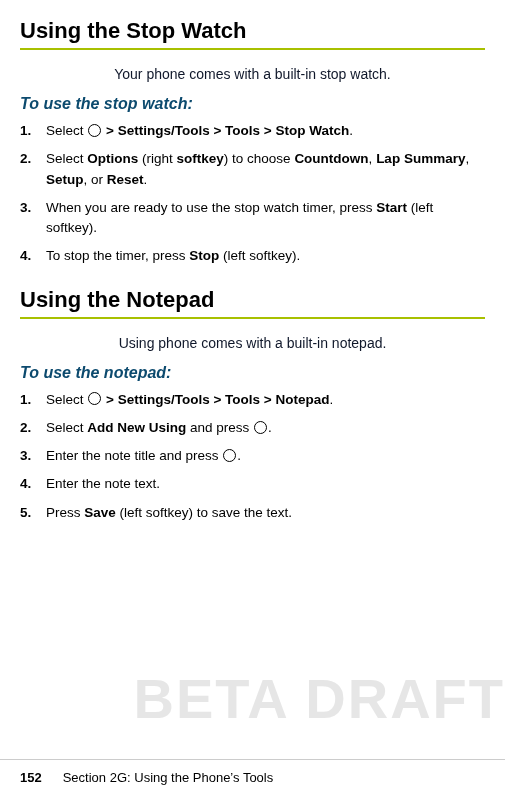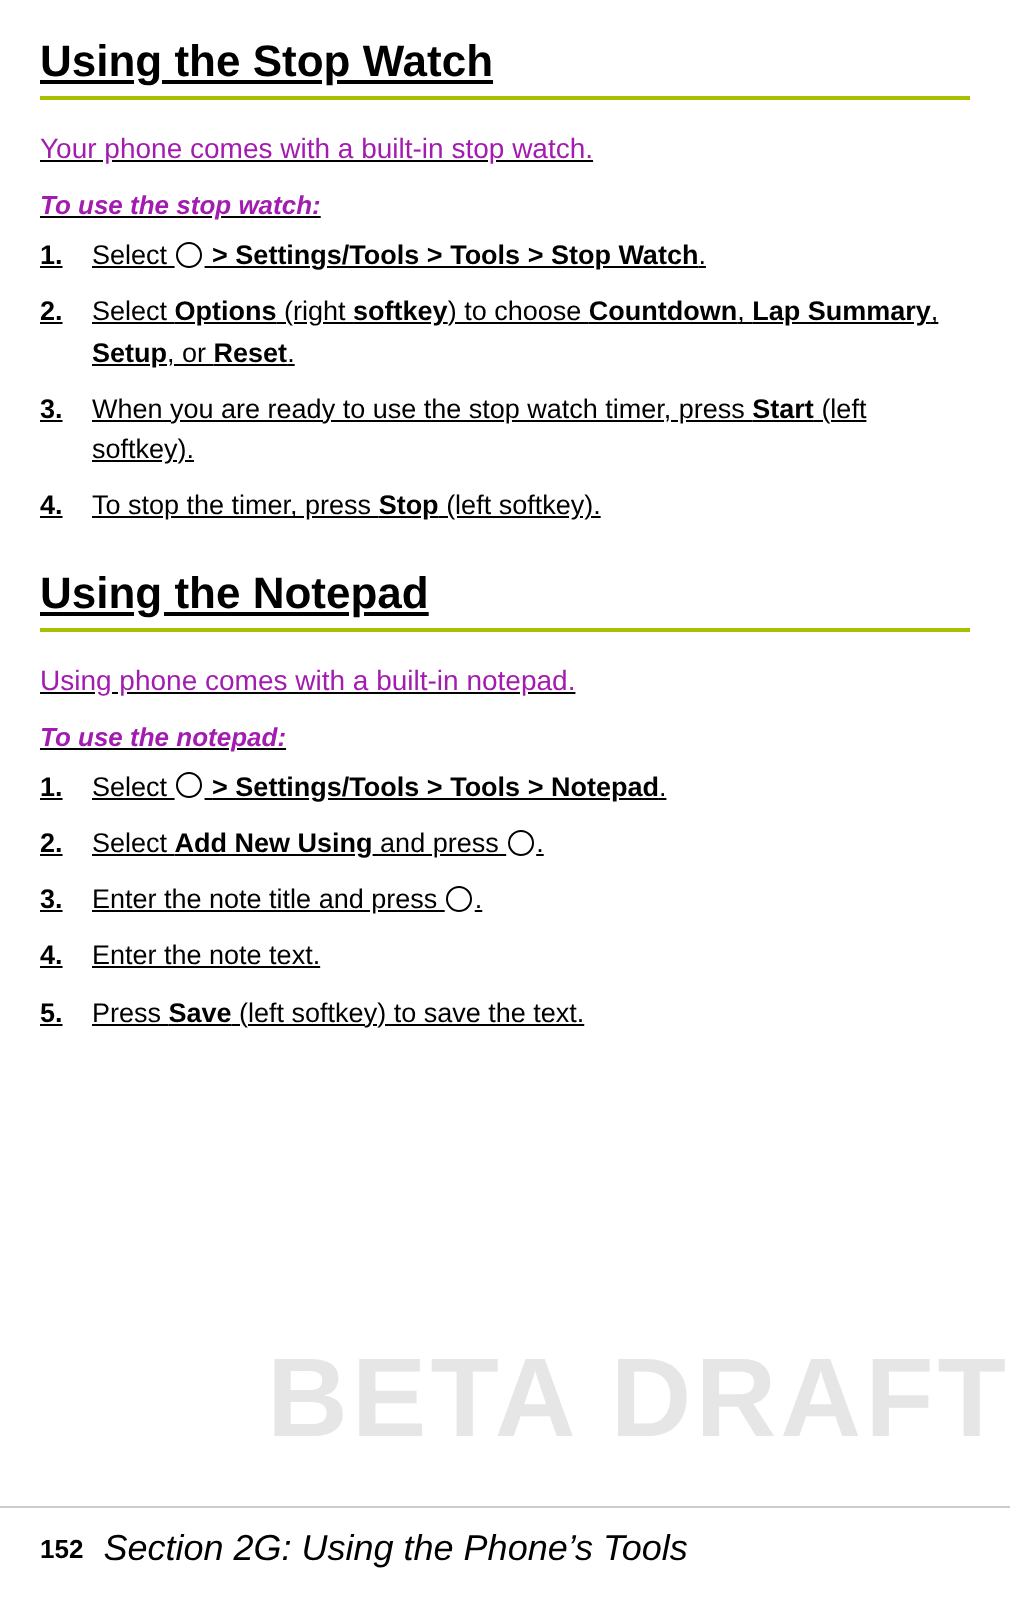--- a/index.html
+++ b/index.html
@@ -13,45 +13,45 @@
       min-height: 811px;
       background: #ffffff;
       font-family: Arial, Helvetica, sans-serif;
       font-size: 14px;
       color: #000000;
       position: relative;
     }
 
     .page-content {
       padding: 10px 20px 20px 20px;
-      text-decoration: underline;
     }
 
     .section-title {
       font-size: 22px;
       font-weight: bold;
       color: #000000;
       padding-bottom: 4px;
       border-bottom: 2px solid #a8c000;
       margin-bottom: 14px;
       margin-top: 8px;
     }
 
     .section-intro {
       font-size: 14px;
-      color: #a21caf;
+      color: #0f172a;
       margin-bottom: 10px;
       line-height: 1.5;
+      text-align: center;
     }
 
     .section-label {
-      font-size: 13px;
+      font-size: 16px;
       font-weight: bold;
       font-style: italic;
-      color: #a21caf;
+      color: #0c4a6e;
       margin-bottom: 8px;
     }
 
     .steps-list {
       list-style: none;
       padding: 0;
       margin: 0 0 10px 0;
     }
 
     .steps-list li {
@@ -107,26 +107,25 @@
       right: 0;
       padding: 10px 20px;
       border-top: 1px solid #cccccc;
       display: flex;
       align-items: center;
       font-size: 13px;
     }
 
     .footer-page-num {
       font-weight: bold;
-      margin-right: 10px;
+      margin-right: 21px;
     }
 
     .footer-section-label {
-      font-size: 18px;
-      font-style: italic;
+      font-size: 13px;
     }
 
     .icon-circle {
       display: inline-block;
       width: 13px;
       height: 13px;
       border: 1.5px solid #000;
       border-radius: 50%;
       vertical-align: middle;
       margin: 0 1px;

